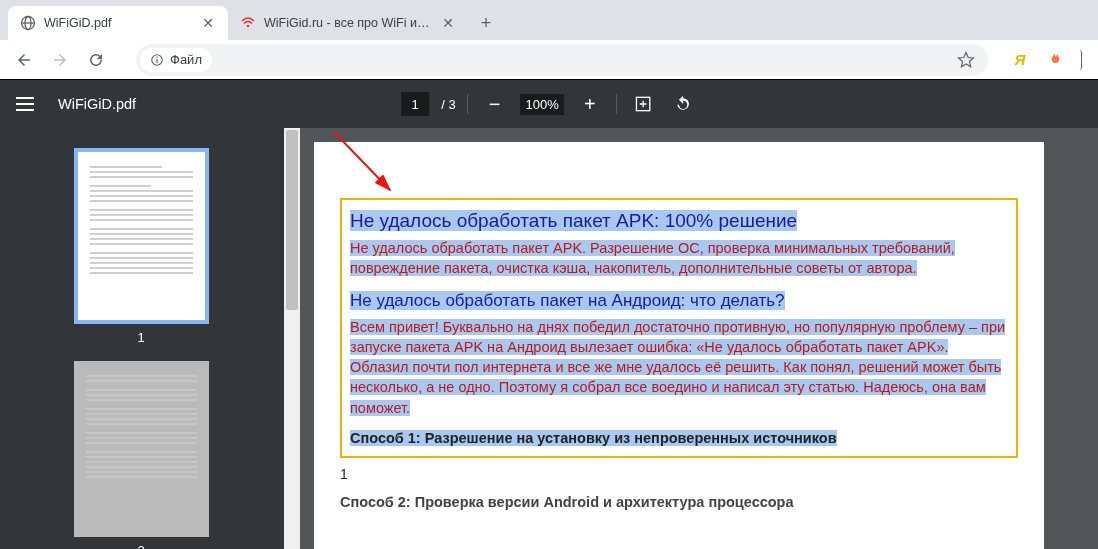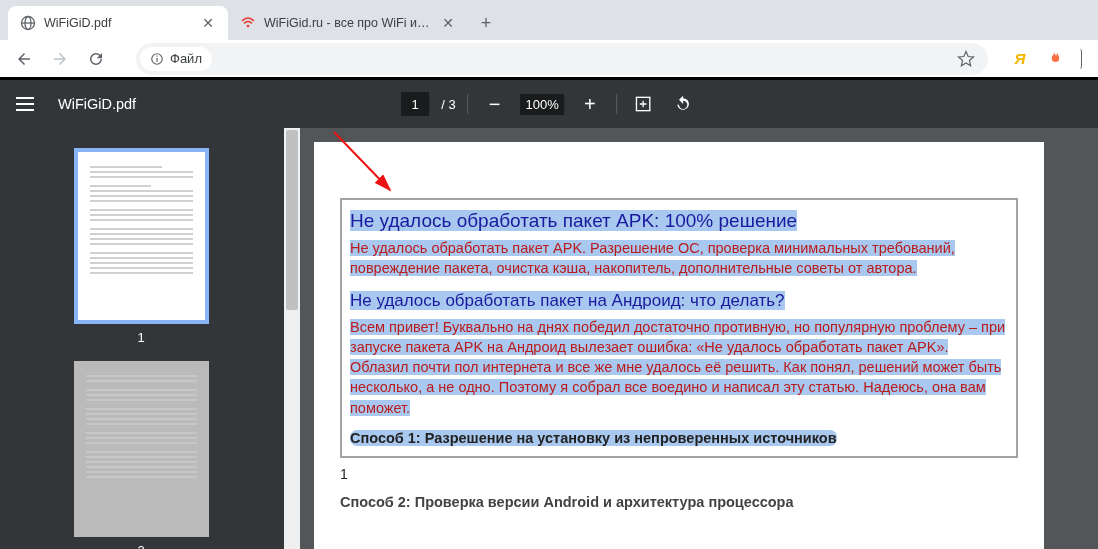--- a/index.html
+++ b/index.html
@@ -6,21 +6,21 @@
 body { font-family: Arial, sans-serif; background: #fff; width: 1098px; height: 549px; overflow: hidden; position: relative; }
 
 .tab-strip { height: 40px; background: #dee1e6; display: flex; align-items: flex-end; padding-left: 8px; }
 .tab { height: 34px; background: #fff; border-radius: 8px 8px 0 0; display: flex; align-items: center; padding: 0 12px; min-width: 220px; max-width: 240px; position: relative; font-size: 12.5px; color: #3c4043; gap: 8px; }
 .tab.inactive { background: #dee1e6; border-radius: 0; justify-content: space-between; }
 .tab .favicon { width: 16px; height: 16px; flex-shrink: 0; display: flex; align-items: center; justify-content: center; }
 .tab .tab-title { flex: 1; overflow: hidden; white-space: nowrap; text-overflow: ellipsis; }
 .tab .tab-close { width: 16px; height: 16px; display: flex; align-items: center; justify-content: center; color: #5f6368; font-size: 14px; cursor: pointer; }
 .new-tab { width: 28px; height: 28px; display: flex; align-items: center; justify-content: center; color: #5f6368; font-size: 18px; cursor: pointer; margin-left: 4px; margin-bottom: 3px; }
 
-.toolbar { height: 40px; background: #fff; display: flex; align-items: center; padding: 0 8px; border-bottom: 3px solid #000000; gap: 4px; text-align: center; }
+.toolbar { height: 40px; background: #fff; display: flex; align-items: center; padding: 0 8px; border-bottom: 1px solid #000000; gap: 4px; text-align: center; }
 .nav-btn { width: 32px; height: 32px; display: flex; align-items: center; justify-content: center; color: #5f6368; cursor: pointer; border-radius: 50%; font-size: 18px; }
 .nav-btn.disabled { color: #9aa0a6; }
 .addr-bar { flex: 1; height: 32px; background: #f1f3f4; border-radius: 16px; display: flex; align-items: center; padding: 0 4px 0 4px; gap: 8px; margin: 0 8px 0 20px; font-size: 14px; color: #3c4043; }
 .addr-pill { background: #fff; height: 24px; border-radius: 12px; display: flex; align-items: center; padding: 0 10px; gap: 6px; font-size: 13px; color: #3c4043; }
 .ext-icons { display: flex; align-items: center; gap: 10px; padding: 0 8px; }
 .ext-icon { width: 24px; height: 24px; display: flex; align-items: center; justify-content: center; font-size: 15px; cursor: pointer; }
 
 .pdf-viewer { height: 469px; background: #fff; display: flex; flex-direction: column; }
 .pdf-toolbar { height: 48px; background: #323639; color: #fff; display: flex; align-items: center; padding: 0 16px; }
 .hamburger { width: 24px; height: 24px; display: flex; flex-direction: column; justify-content: center; gap: 4px; cursor: pointer; margin-right: 18px; }
@@ -41,27 +41,27 @@
 .thumb-lines { padding: 14px 12px; display: flex; flex-direction: column; gap: 3px; }
 .thumb-lines span { height: 2px; background: #d0d0d0; }
 .thumb-label { color: #fff; font-size: 13px; }
 .thumbs-scrollbar { position: absolute; right: 0; top: 0; width: 16px; height: 100%; background: #f0f0f0; }
 .thumbs-scrollthumb { position: absolute; right: 2px; top: 2px; width: 12px; height: 180px; background: #c0c0c0; border-radius: 2px; }
 
 .page-area { flex: 1; background: #525659; overflow: hidden; position: relative; }
 .page-scroll { position: absolute; top: 0; left: 0; right: 0; padding: 14px 0 0 14px; }
 .page { background: #fff; width: 730px; min-height: 600px; padding: 56px 26px 20px 26px; position: relative; }
 .page-arrow { position: absolute; top: -14px; left: 16px; }
-.sel-box { border: 2px solid #a3a3a3; padding: 10px 8px 10px 8px; margin-bottom: 6px; }
+.sel-box { border: 2px solid #eab308; padding: 10px 8px 10px 8px; margin-bottom: 6px; }
 .doc-h1 { font-size: 19px; color: #1a1a9e; margin-bottom: 6px; font-weight: 400; }
 .doc-h1 span, .doc-h2 span, .doc-p span { background: #a9c8ef; }
 .doc-p { font-size: 14.5px; color: #b91c1c; line-height: 1.4; margin-bottom: 12px; }
 .doc-h2 { font-size: 17px; color: #1a1a9e; margin-bottom: 6px; font-weight: 400; }
 .doc-b { font-size: 14.5px; color: #222; font-weight: bold; }
-.doc-b span { background: #a9c8ef; border-radius: 7px; }
+.doc-b span { background: #a9c8ef; }
 .page-num-bottom { font-size: 14px; color: #222; margin-top: 8px; }
 
 svg { display: block; }
 </style>
 </head>
 <body>
 
 <div class="tab-strip">
   <div class="tab">
     <span class="favicon">

